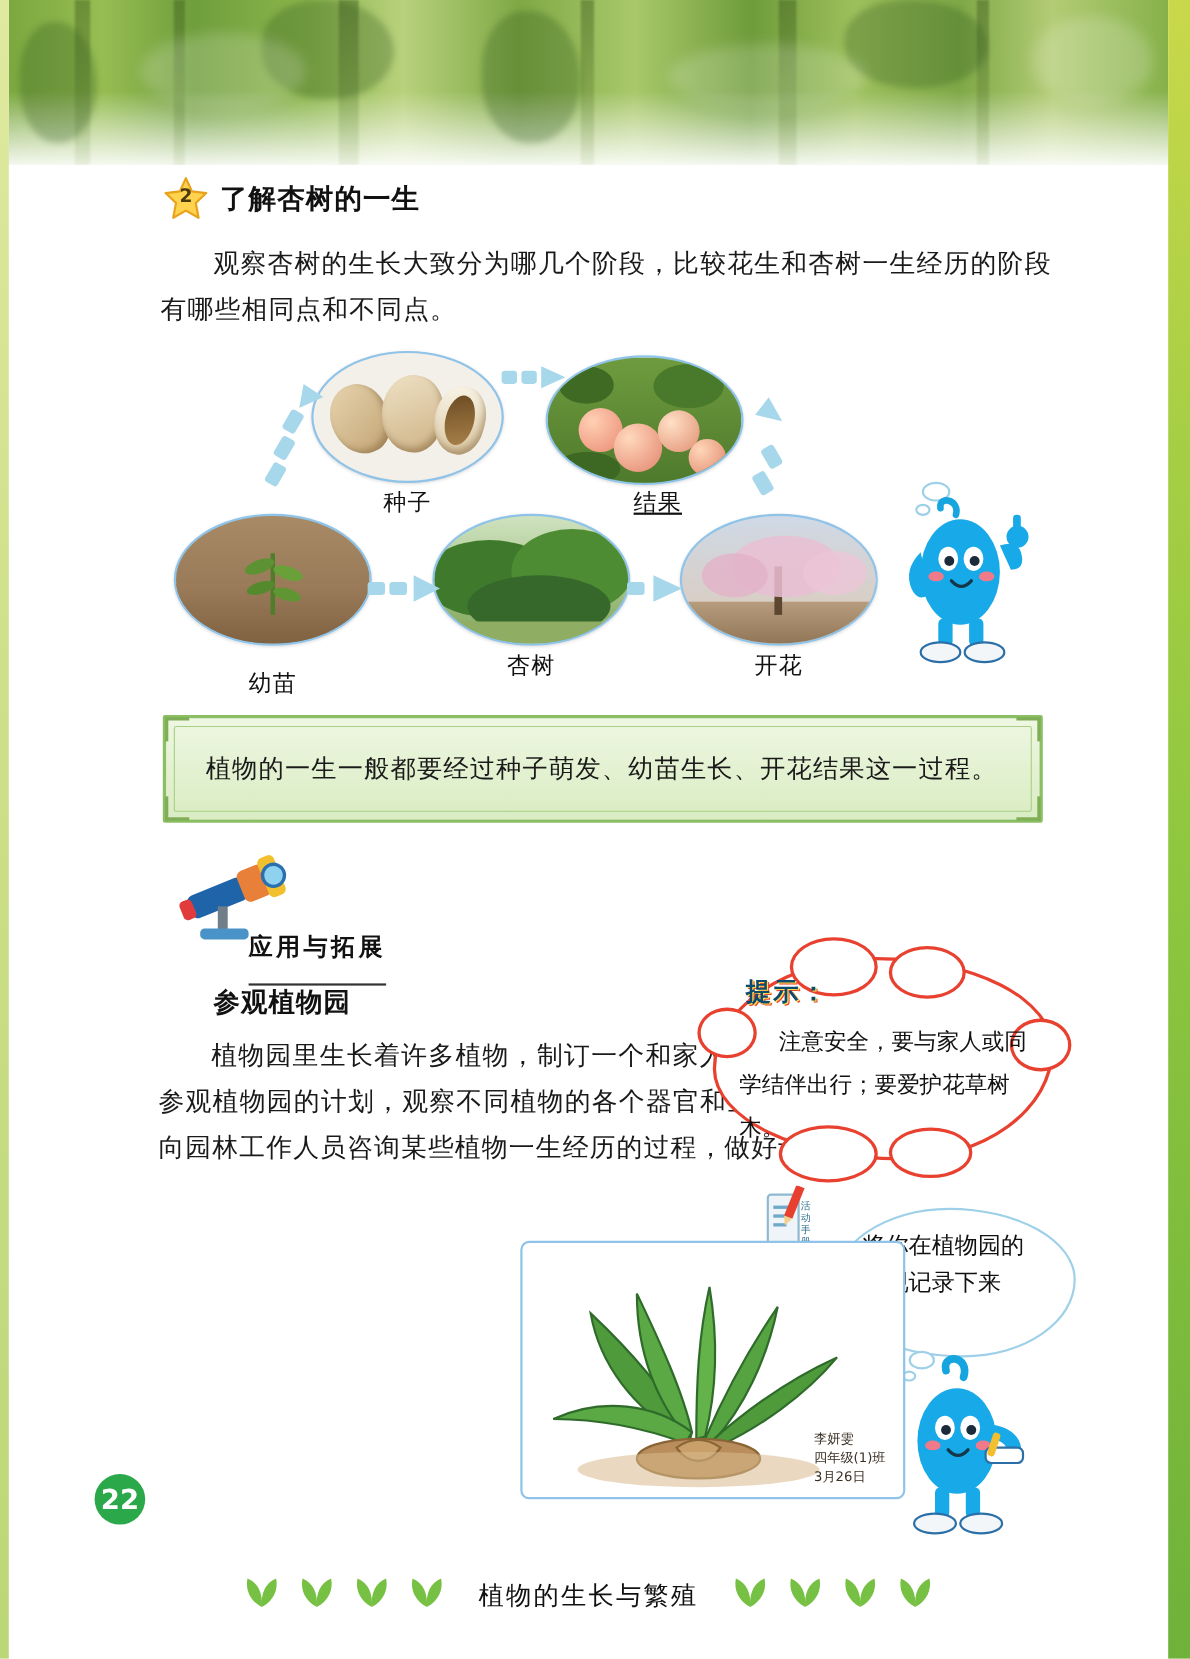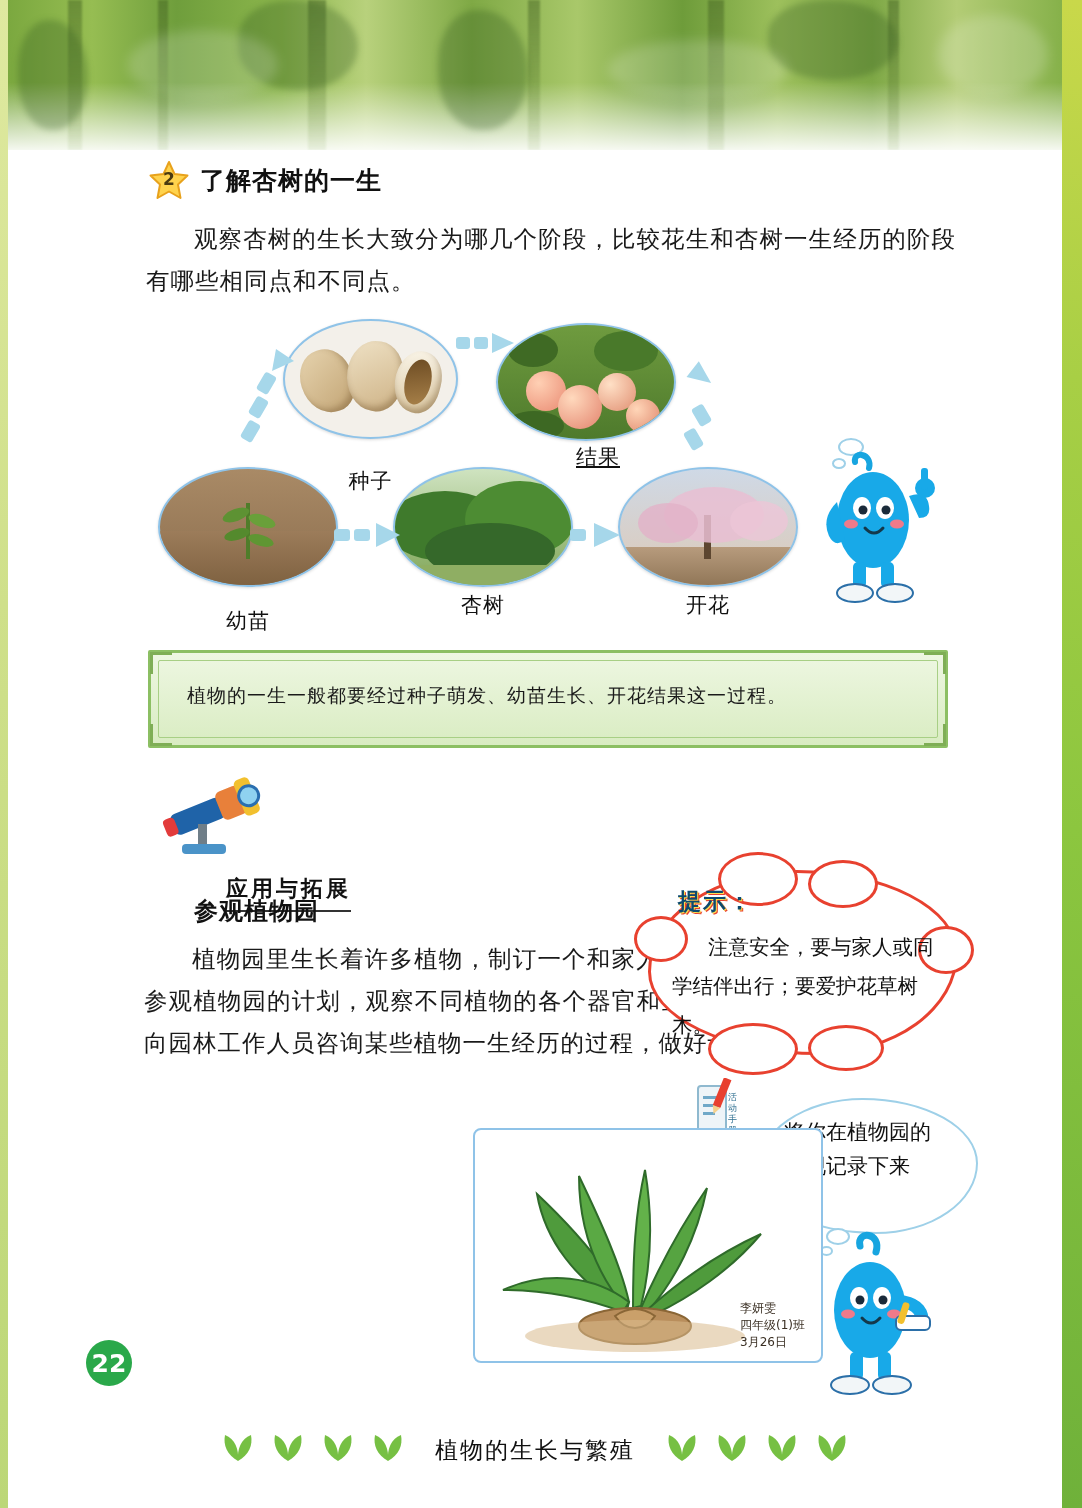--- a/index.html
+++ b/index.html
@@ -98,33 +98,33 @@
   .greenbox {
     position: absolute; left: 140px; top: 500px; width: 800px; height: 98px;
     border: 3px solid #8cbf63; background: linear-gradient(180deg,#eef7e2,#d9ecc2);
     border-radius: 2px;
   }
   .greenbox .inner {
     position: absolute; inset: 7px; border: 1px solid #a8cf85; border-radius: 2px;
   }
   .greenbox .txt {
     position: absolute; left: 36px; right: 36px; top: 30px;
-    font-size: 19px; color: #1a1a1a; letter-spacing: 1px;
+    font-size: 23px; color: #1a1a1a; letter-spacing: 1px;
     font-family: Liberation Serif, serif;
   }
   .corner { position: absolute; width: 22px; height: 22px; border: 3px solid #7fae56; }
   .corner.tl { left: -1px; top: -1px; border-right: none; border-bottom: none; }
   .corner.tr { right: -1px; top: -1px; border-left: none; border-bottom: none; }
   .corner.bl { left: -1px; bottom: -1px; border-right: none; border-top: none; }
   .corner.br { right: -1px; bottom: -1px; border-left: none; border-top: none; }
 
   
-  .applyline { position: absolute; left: 218px; top: 724px;
+  .applyline { position: absolute; left: 218px; top: 696px;
     font-size: 22px; font-weight: bold; color: #111; letter-spacing: 3px;
-    border-bottom: 2px solid #333; padding-bottom: 6px; }
+    border-bottom: 2px solid #333; padding-bottom: 18px; }
 
   .subhead { position: absolute; left: 186px; top: 745px;
     font-size: 24px; font-weight: bold; color: #111; letter-spacing: 1px; }
 
   
   .bubble {
     position: absolute; background: #fff; border: 2.5px solid #9ed0e8;
     border-radius: 50%/40%;
     display: flex; align-items: center; justify-content: center;
   }
@@ -214,21 +214,21 @@
     <div class="para" style="left:138px; top:68px; width:810px; text-indent:48px;">观察杏树的生长大致分为哪几个阶段，比较花生和杏树一生经历的阶段有哪些相同点和不同点。</div>
 
     <div class="cycle" style="width:640px;height:330px;">
 
       <div class="oval" style="left:145px; top:4px; width:175px; height:120px; background:#f3f0ea;">
         <div class="seed" style="left:16px;top:28px;width:52px;height:64px;transform:rotate(-18deg);"></div>
         <div class="seed" style="left:62px;top:20px;width:56px;height:70px;transform:rotate(8deg);background:linear-gradient(150deg,#efe2c6,#cdb184);"></div>
         <div class="seed" style="left:110px;top:30px;width:46px;height:62px;transform:rotate(15deg);background:linear-gradient(160deg,#fbf7ec,#d9c49c);"></div>
         <div style="position:absolute;left:120px;top:38px;width:26px;height:46px;border-radius:50%;background:linear-gradient(160deg,#6b4a22,#a9824a);transform:rotate(14deg);"></div>
       </div>
-      <div class="cap" style="left:145px; top:128px; width:175px;margin-top:24px;">种子</div>
+      <div class="cap" style="left:145px; top:128px; width:175px;">种子</div>
 
       <div class="oval" style="left:358px; top:8px; width:180px; height:118px; background:linear-gradient(180deg,#6f9b3f,#4e7a2c);">
         <div style="position:absolute;left:10px;top:8px;width:50px;height:34px;border-radius:50%;background:#3f6a24;"></div>
         <div style="position:absolute;left:96px;top:6px;width:64px;height:40px;border-radius:50%;background:#49792a;"></div>
         <div style="position:absolute;left:28px;top:46px;width:40px;height:40px;border-radius:50%;background:radial-gradient(circle at 32% 30%,#ffd0b4,#e98a72);"></div>
         <div style="position:absolute;left:60px;top:60px;width:44px;height:44px;border-radius:50%;background:radial-gradient(circle at 32% 30%,#ffd9bd,#e3836d);"></div>
         <div style="position:absolute;left:100px;top:48px;width:38px;height:38px;border-radius:50%;background:radial-gradient(circle at 32% 30%,#ffe0c6,#e08f72);"></div>
         <div style="position:absolute;left:128px;top:74px;width:34px;height:34px;border-radius:50%;background:radial-gradient(circle at 32% 30%,#ffd6b8,#dd8268);"></div>
         <div style="position:absolute;left:6px;top:86px;width:60px;height:30px;border-radius:50%;background:#3d6823;"></div>
       </div>

